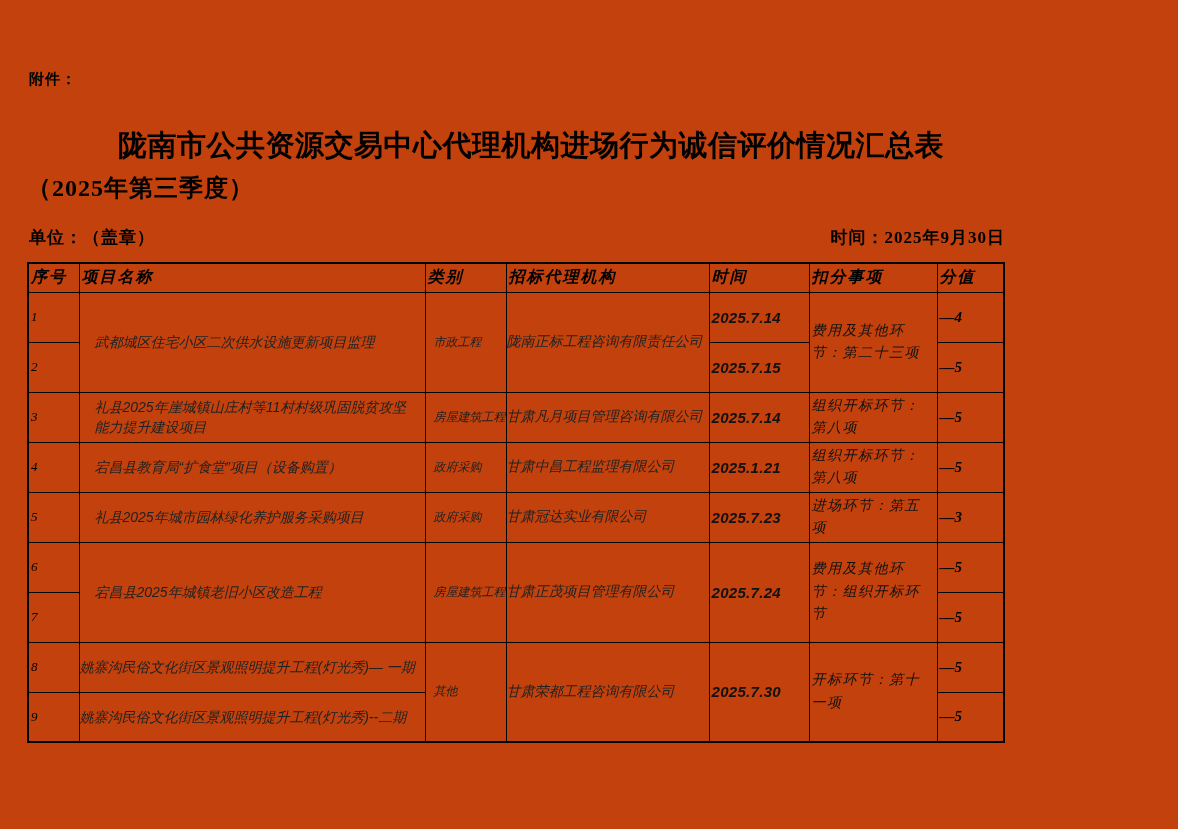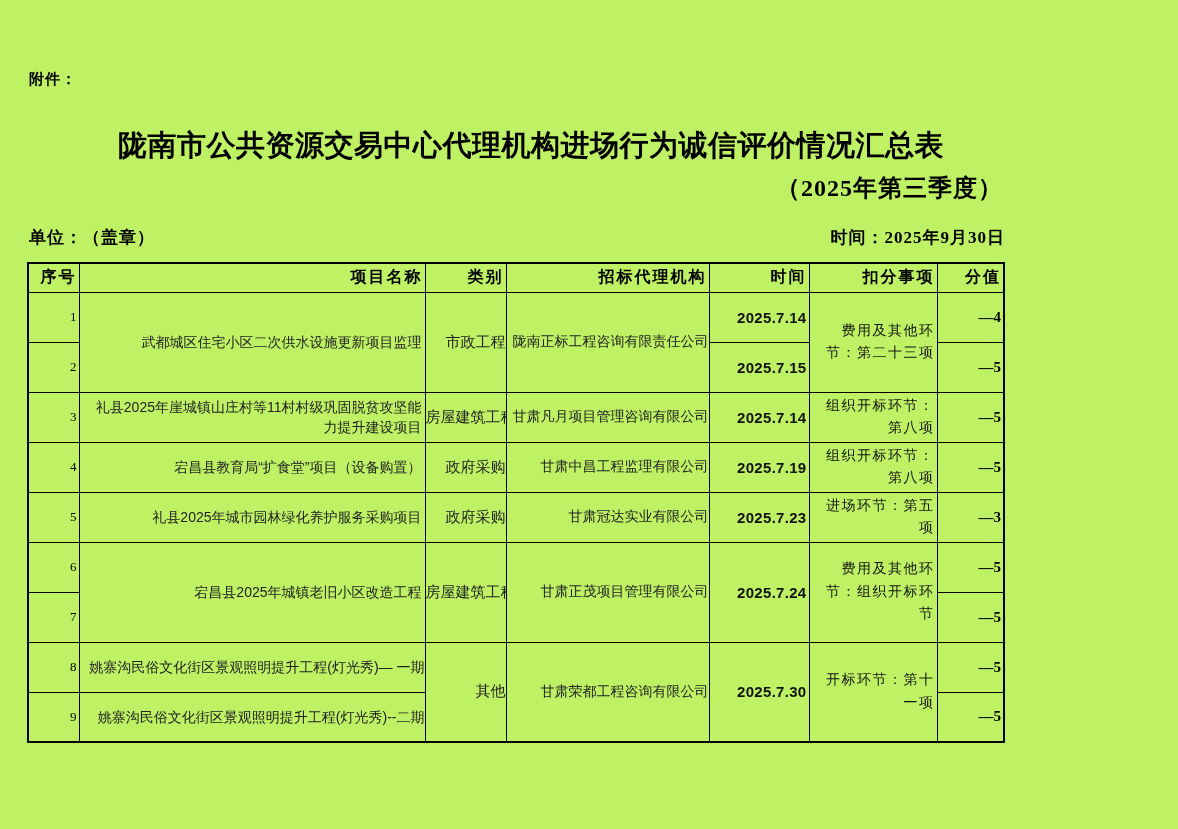--- a/index.html
+++ b/index.html
@@ -1,65 +1,65 @@
 <!DOCTYPE html>
 <html><head>
 <meta charset="utf-8">
 <style>
   html,body{margin:0;padding:0;background:#fff;}
   .page{
     position:relative;
     width:1178px;
     height:829px;
-    background:#bef264;
+    background:#c2410c;
     color:#000;
     font-family:"Liberation Serif","DejaVu Serif",serif;
     overflow:hidden;
   }
   .attachment{
     position:absolute;left:29px;top:70px;
     font-size:15px;font-weight:600;letter-spacing:1px;
   }
   .title{
     position:absolute;left:27px;top:110px;width:976px;margin:16px;
     text-align:center;font-size:29px;font-weight:700;letter-spacing:0.5px;
   }
   .subtitle{
     position:absolute;left:27px;top:172px;width:976px;margin:0;
-    text-align:right;font-size:24px;font-weight:700;letter-spacing:1px;
+    text-align:left;font-size:24px;font-weight:700;letter-spacing:1px;
   }
   .meta-row{
     position:absolute;left:29px;top:226px;width:976px;
     display:flex;justify-content:space-between;align-items:baseline;
     font-size:17px;font-weight:600;letter-spacing:1px;text-align:right;
   }
   table.summary{
     position:absolute;left:27px;top:262px;width:976px;
     border-collapse:collapse;table-layout:fixed;
     border:2px solid #000;
   }
   .summary th,.summary td{
     border:1px solid #000;
-    text-align:right;vertical-align:middle;
-    padding:1px 2px;overflow:hidden;
+    text-align:left;vertical-align:middle;
+    padding:1px 2px;overflow:hidden;font-style:italic;
   }
   .summary thead tr{height:29px;}
   .summary tbody tr{height:50px;}
   .summary th{
     font-size:16px;font-weight:700;letter-spacing:2px;
   }
   td.no{font-size:13px;font-weight:400;}
   td.project{
     font-family:"Liberation Sans","DejaVu Sans",sans-serif;
-    font-size:14px;color:#222;line-height:1.45;padding:1px 3px;
+    font-size:14px;color:#222;line-height:1.45;padding:1px 15px;
   }
   td.project.oneline{white-space:nowrap;padding:8px 0;}
   td.category{
     font-family:"Liberation Sans","DejaVu Sans",sans-serif;
-    font-size:15px;color:#222;padding:1px 0;white-space:nowrap;
+    font-size:12px;color:#222;padding:1px 8px;white-space:nowrap;
   }
   td.agency{
     font-family:"Liberation Sans","DejaVu Sans",sans-serif;
     font-size:14px;color:#222;white-space:nowrap;padding:8px 0;
   }
   td.date{
     font-family:"Liberation Sans","DejaVu Sans",sans-serif;
     font-size:15px;font-weight:600;color:#111;letter-spacing:0.3px;
   }
   td.deduction{
@@ -125,21 +125,21 @@
         <td class="agency">甘肃凡月项目管理咨询有限公司</td>
         <td class="date">2025.7.14</td>
         <td class="deduction">组织开标环节：第八项</td>
         <td class="score">—5</td>
       </tr>
       <tr>
         <td class="no">4</td>
         <td class="project">宕昌县教育局“扩食堂”项目（设备购置）</td>
         <td class="category">政府采购</td>
         <td class="agency">甘肃中昌工程监理有限公司</td>
-        <td class="date">2025.7.19</td>
+        <td class="date">2025.1.21</td>
         <td class="deduction">组织开标环节：第八项</td>
         <td class="score">—5</td>
       </tr>
       <tr>
         <td class="no">5</td>
         <td class="project">礼县2025年城市园林绿化养护服务采购项目</td>
         <td class="category">政府采购</td>
         <td class="agency">甘肃冠达实业有限公司</td>
         <td class="date">2025.7.23</td>
         <td class="deduction">进场环节：第五项</td>

